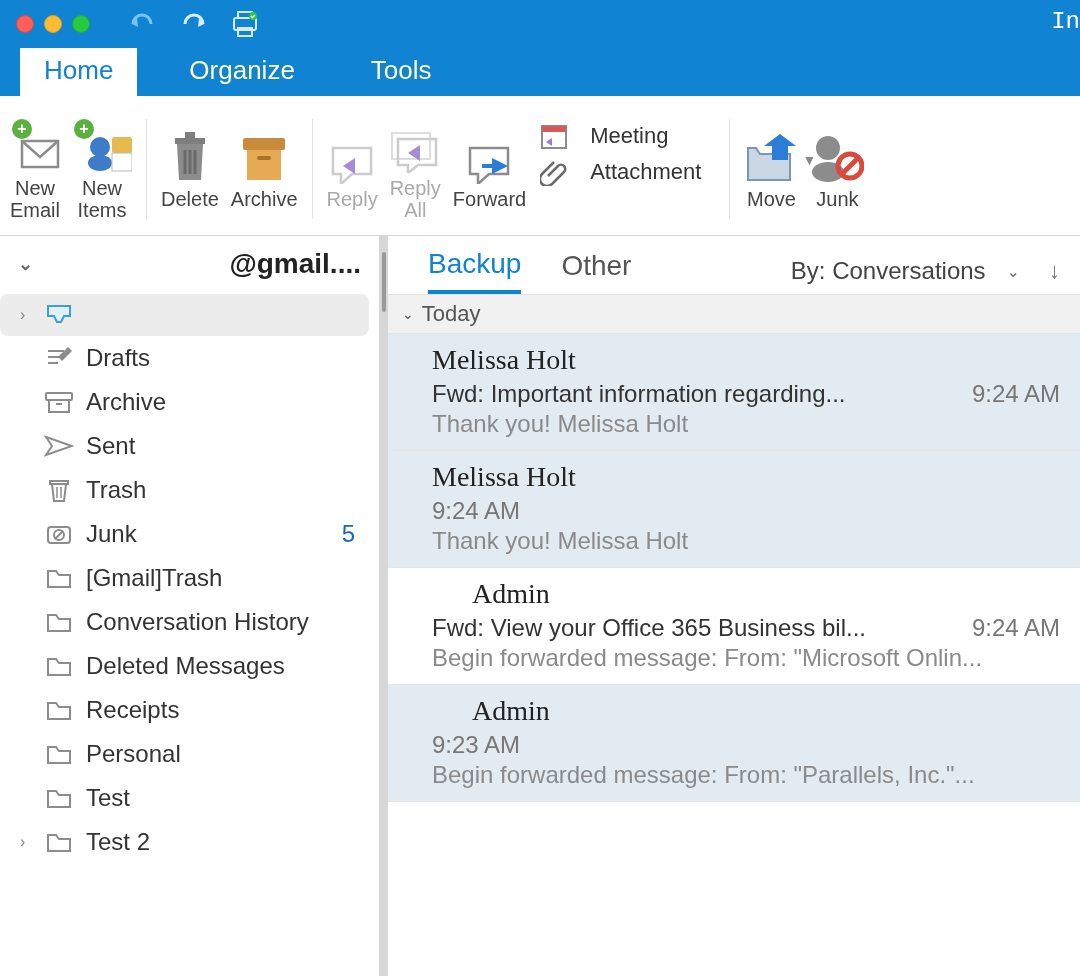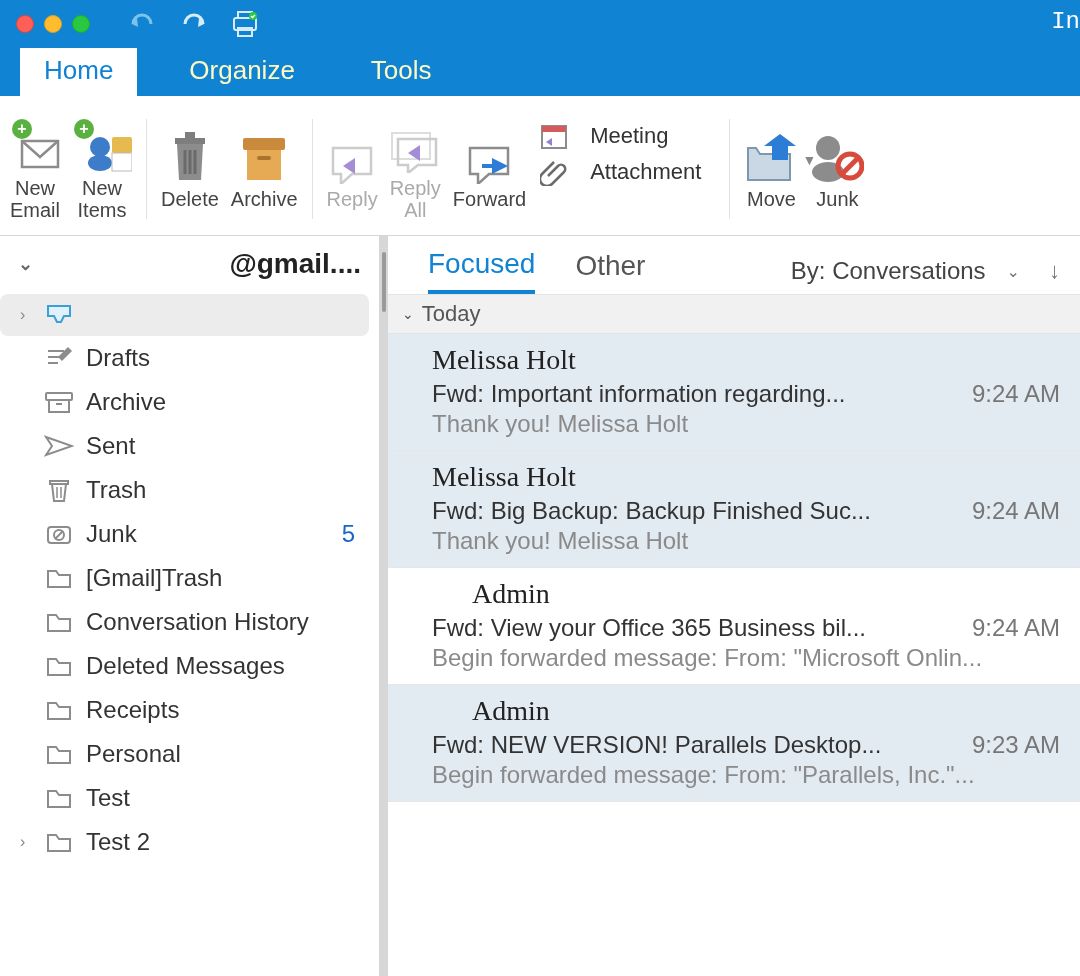--- a/index.html
+++ b/index.html
@@ -345,21 +345,21 @@
           </span>
           <span class="flabel">Test 2</span>
         </div>
       </div>
   </div>
 
   <div class="splitter"></div>
 
   <div class="list">
     <div class="listhdr">
-      <div class="ltab active">Focused</div>
+      <div class="ltab active">Backup</div>
       <div class="ltab">Other</div>
       <div class="sort">
         <span>By: Conversations</span>
         <span style="font-size:16px;color:#777">⌄</span>
         <span style="font-size:22px;color:#777;margin-left:8px">↓</span>
       </div>
     </div>
     <div class="grouphdr">
       <span style="font-size:14px">⌄</span>
       <span>Today</span>
@@ -369,36 +369,34 @@
           <div class="from">Melissa Holt</div>
           <div class="subrow">
             <span class="subj">Fwd: Important information regarding...</span>
             <span class="time">9:24 AM</span>
           </div>
           <div class="prev">Thank you! Melissa Holt</div>
         </div>
         <div class="msg sel">
           <div class="from">Melissa Holt</div>
           <div class="subrow">
-            <span class="subj">Fwd: Big Backup: Backup Finished Suc...</span>
             <span class="time">9:24 AM</span>
           </div>
           <div class="prev">Thank you! Melissa Holt</div>
         </div>
         <div class="msg">
           <div class="from" style="padding-left:40px">Admin</div>
           <div class="subrow">
             <span class="subj">Fwd: View your Office 365 Business bil...</span>
             <span class="time">9:24 AM</span>
           </div>
           <div class="prev">Begin forwarded message: From: "Microsoft Onlin...</div>
         </div>
         <div class="msg sel">
           <div class="from" style="padding-left:40px">Admin</div>
           <div class="subrow">
-            <span class="subj">Fwd: NEW VERSION! Parallels Desktop...</span>
             <span class="time">9:23 AM</span>
           </div>
           <div class="prev">Begin forwarded message: From: "Parallels, Inc."...</div>
         </div>
       </div>
   </div>
 </div>
 
 </body></html>

